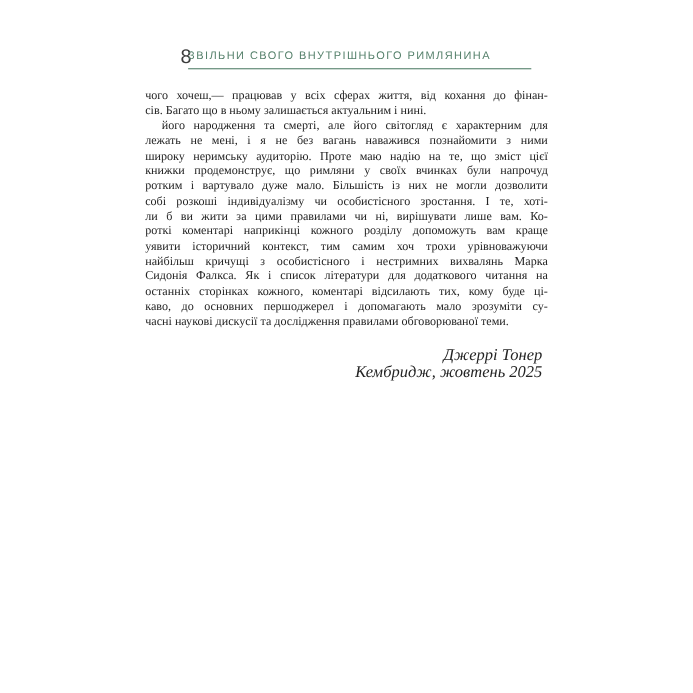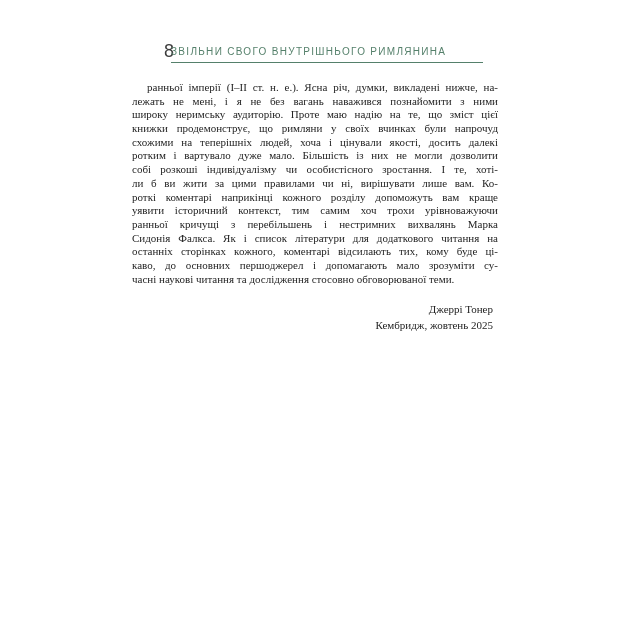--- a/index.html
+++ b/index.html
@@ -67,56 +67,60 @@
     text-align-last: left;
   }
   .para.indent-first .line:first-child {
     text-indent: 15px;
   }
   
   .signature {
     margin-top: 16px;
     padding-right: 5px;
     text-align: right;
-    font-size: 11px;
+    font-style: italic;
+    font-size: 15px;
     line-height: 15.5px;
     color: var(--body-text, #242424);
   }
 </style>
 </head>
 <body>
 
 <div class="page">
 
   <div class="header-row">
     <div class="page-num">8</div>
     <div class="rule-box">
       <span class="head-text">ЗВІЛЬНИ СВОГО ВНУТРІШНЬОГО РИМЛЯНИНА</span>
     </div>
   </div>
 
   <div class="body-text">
 
+    <div class="para">
+      <div class="line">чого хочеш,— працював у всіх сферах життя, від кохання до фінан-</div>
+      <div class="line para-end">сів. Багато що в ньому залишається актуальним і нині.</div>
+    </div>
 
     <div class="para indent-first">
-      <div class="line">ранньої імперії (I–II ст. н. е.). Ясна річ, думки, викладені нижче, на-</div>
+      <div class="line">його народження та смерті, але його світогляд є характерним для</div>
       <div class="line">лежать не мені, і я не без вагань наважився познайомити з ними</div>
       <div class="line">широку неримську аудиторію. Проте маю надію на те, що зміст цієї</div>
       <div class="line">книжки продемонструє, що римляни у своїх вчинках були напрочуд</div>
-      <div class="line">схожими на теперішніх людей, хоча і цінували якості, досить далекі</div>
       <div class="line">ротким і вартувало дуже мало. Більшість із них не могли дозволити</div>
       <div class="line">собі розкоші індивідуалізму чи особистісного зростання. І те, хоті-</div>
       <div class="line">ли б ви жити за цими правилами чи ні, вирішувати лише вам. Ко-</div>
       <div class="line">роткі коментарі наприкінці кожного розділу допоможуть вам краще</div>
       <div class="line">уявити історичний контекст, тим самим хоч трохи урівноважуючи</div>
-      <div class="line">ранньої кричущі з перебільшень і нестримних вихвалянь Марка</div>
+      <div class="line">найбільш кричущі з особистісного і нестримних вихвалянь Марка</div>
       <div class="line">Сидонія Фалкса. Як і список літератури для додаткового читання на</div>
       <div class="line">останніх сторінках кожного, коментарі відсилають тих, кому буде ці-</div>
       <div class="line">каво, до основних першоджерел і допомагають мало зрозуміти су-</div>
-      <div class="line para-end">часні наукові читання та дослідження стосовно обговорюваної теми.</div>
+      <div class="line para-end">часні наукові дискусії та дослідження правилами обговорюваної теми.</div>
     </div>
 
     <div class="signature">
       <div>Джеррі Тонер</div>
       <div>Кембридж, жовтень 2025</div>
     </div>
 
   </div>
 
 </div>

